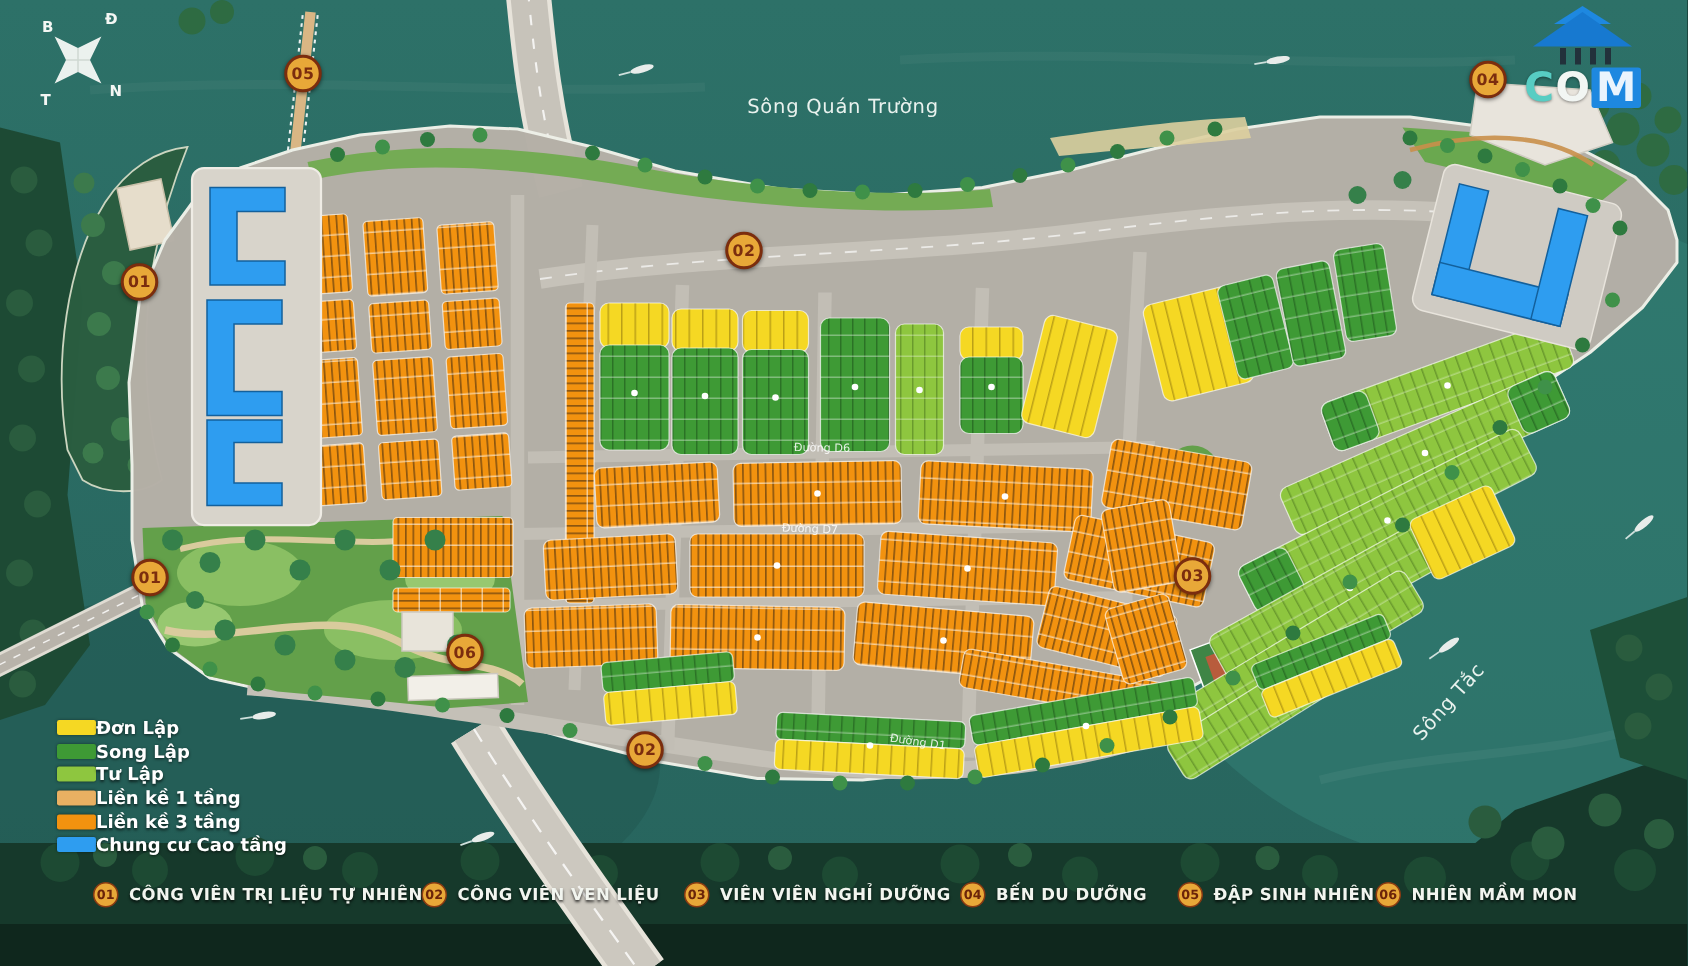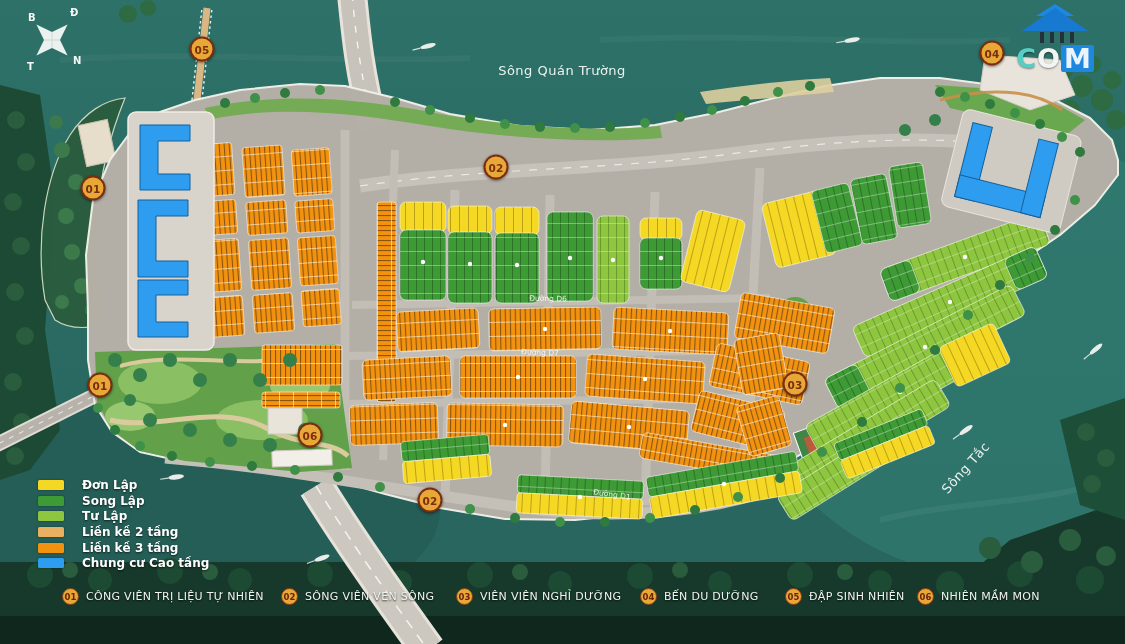--- a/index.html
+++ b/index.html
@@ -8,27 +8,27 @@
   .stage svg.base{position:absolute;left:0;top:0;}
   
   .marker{position:absolute;width:21px;height:21px;border-radius:50%;
           background:#e8a838;border:2px solid #7b2d0e;color:#7b2d0e;
           font-weight:bold;font-size:10.5px;display:flex;align-items:center;justify-content:center;
           transform:translate(-50%,-50%);box-shadow:0 1px 3px rgba(0,0,0,.55);letter-spacing:.3px;z-index:6;}
   
   .legend{position:absolute;left:38px;top:477px;z-index:6;}
   .legend-item{display:flex;align-items:center;height:15.7px;}
   .swatch{width:26px;height:10px;border-radius:1.5px;box-shadow:0 0 2px rgba(0,0,0,.45);}
-  .legend-label{margin-left:18px;color:#fff;font-size:12px;font-weight:bold;
+  .legend-label{color:#fff;font-size:12px;font-weight:bold;
                 text-shadow:0 1px 2px rgba(0,0,0,.65);white-space:nowrap;}
   
   .loc-item{position:absolute;top:588px;display:flex;align-items:center;gap:7px;z-index:6;}
   .loc-badge{width:15px;height:15px;border-radius:50%;background:#e8a838;border:1.5px solid #8a3a12;
              color:#6b2409;font-size:8.5px;font-weight:bold;display:flex;align-items:center;justify-content:center;flex:none;}
-  .loc-label{color:#f2f5ef;font-size:11px;font-weight:normal;letter-spacing:.3px;
+  .loc-label{color:#f2f5ef;font-size:11px;font-weight:bold;letter-spacing:.3px;
              text-shadow:0 1px 2px rgba(0,0,0,.75);white-space:nowrap;}
   
   .logo{position:absolute;right:16px;top:4px;width:108px;text-align:center;z-index:6;}
   .logo-text{font-size:27px;font-weight:bold;line-height:1;margin-top:-3px;display:flex;justify-content:center;gap:1px;}
   .logo-c{color:#57cdc3;text-shadow:0 1px 2px rgba(0,0,0,.45);}
   .logo-o{color:#f2f6f3;text-shadow:0 1px 2px rgba(0,0,0,.45);}
   .logo-m{color:#eaf4fd;background:#1e88e0;padding:0 3px;border-radius:2px;}
 </style>
 </head>
 <body>
@@ -497,40 +497,40 @@
   <div class="legend-item">
     <span class="swatch" style="background-color: rgb(62, 154, 53);"></span>
     <span class="legend-label">Song Lập</span>
   </div>
   <div class="legend-item">
     <span class="swatch" style="background-color: rgb(142, 198, 63);"></span>
     <span class="legend-label">Tư Lập</span>
   </div>
   <div class="legend-item">
     <span class="swatch" style="background-color: rgb(233, 176, 98);"></span>
-    <span class="legend-label">Liền kề 2 tầng</span>
+    <span class="legend-label">Liền kề 1 tầng</span>
   </div>
   <div class="legend-item">
     <span class="swatch" style="background-color: rgb(242, 146, 15);"></span>
     <span class="legend-label">Liền kề 3 tầng</span>
   </div>
   <div class="legend-item">
     <span class="swatch" style="background-color: rgb(46, 157, 240);"></span>
     <span class="legend-label">Chung cư Cao tầng</span>
   </div>
 </div>
 
 <div>
   <div class="loc-item" style="left:62px;">
     <span class="loc-badge">01</span>
     <span class="loc-label">CÔNG VIÊN TRỊ LIỆU TỰ NHIÊN</span>
   </div>
   <div class="loc-item" style="left:281px;">
     <span class="loc-badge">02</span>
-    <span class="loc-label">SÔNG VIÊN VEN SÔNG</span>
+    <span class="loc-label">CÔNG VIÊN VEN LIỆU</span>
   </div>
   <div class="loc-item" style="left:456px;">
     <span class="loc-badge">03</span>
     <span class="loc-label">VIÊN VIÊN NGHỈ DƯỠNG</span>
   </div>
   <div class="loc-item" style="left:640px;">
     <span class="loc-badge">04</span>
     <span class="loc-label">BẾN DU DƯỠNG</span>
   </div>
   <div class="loc-item" style="left:785px;">

